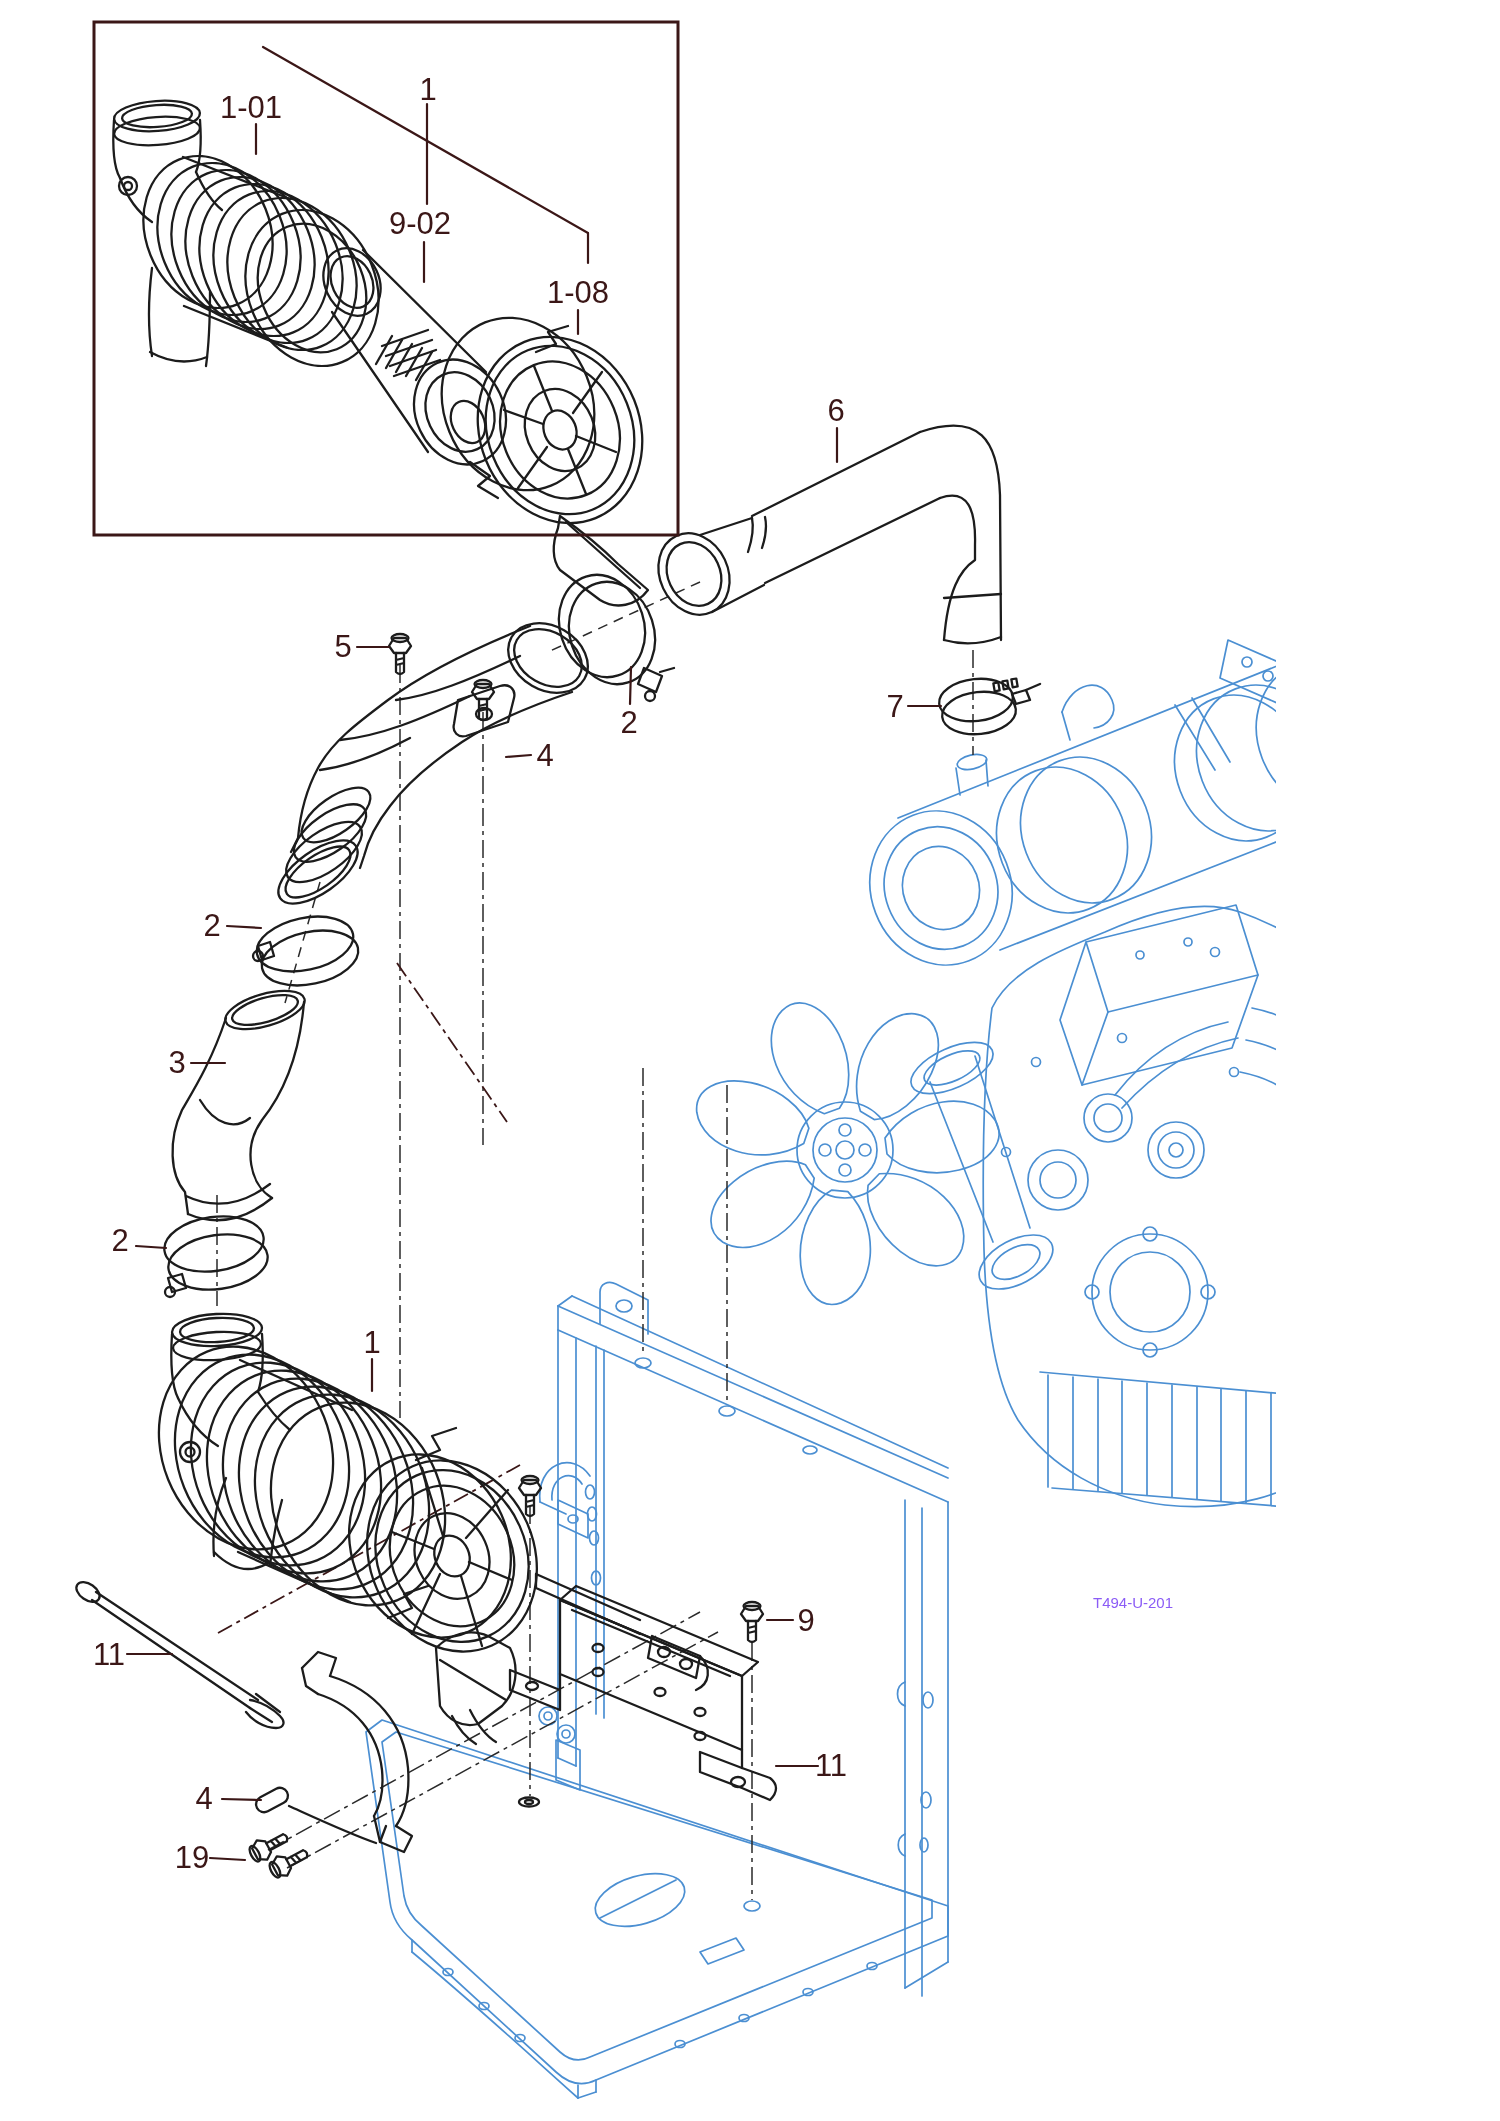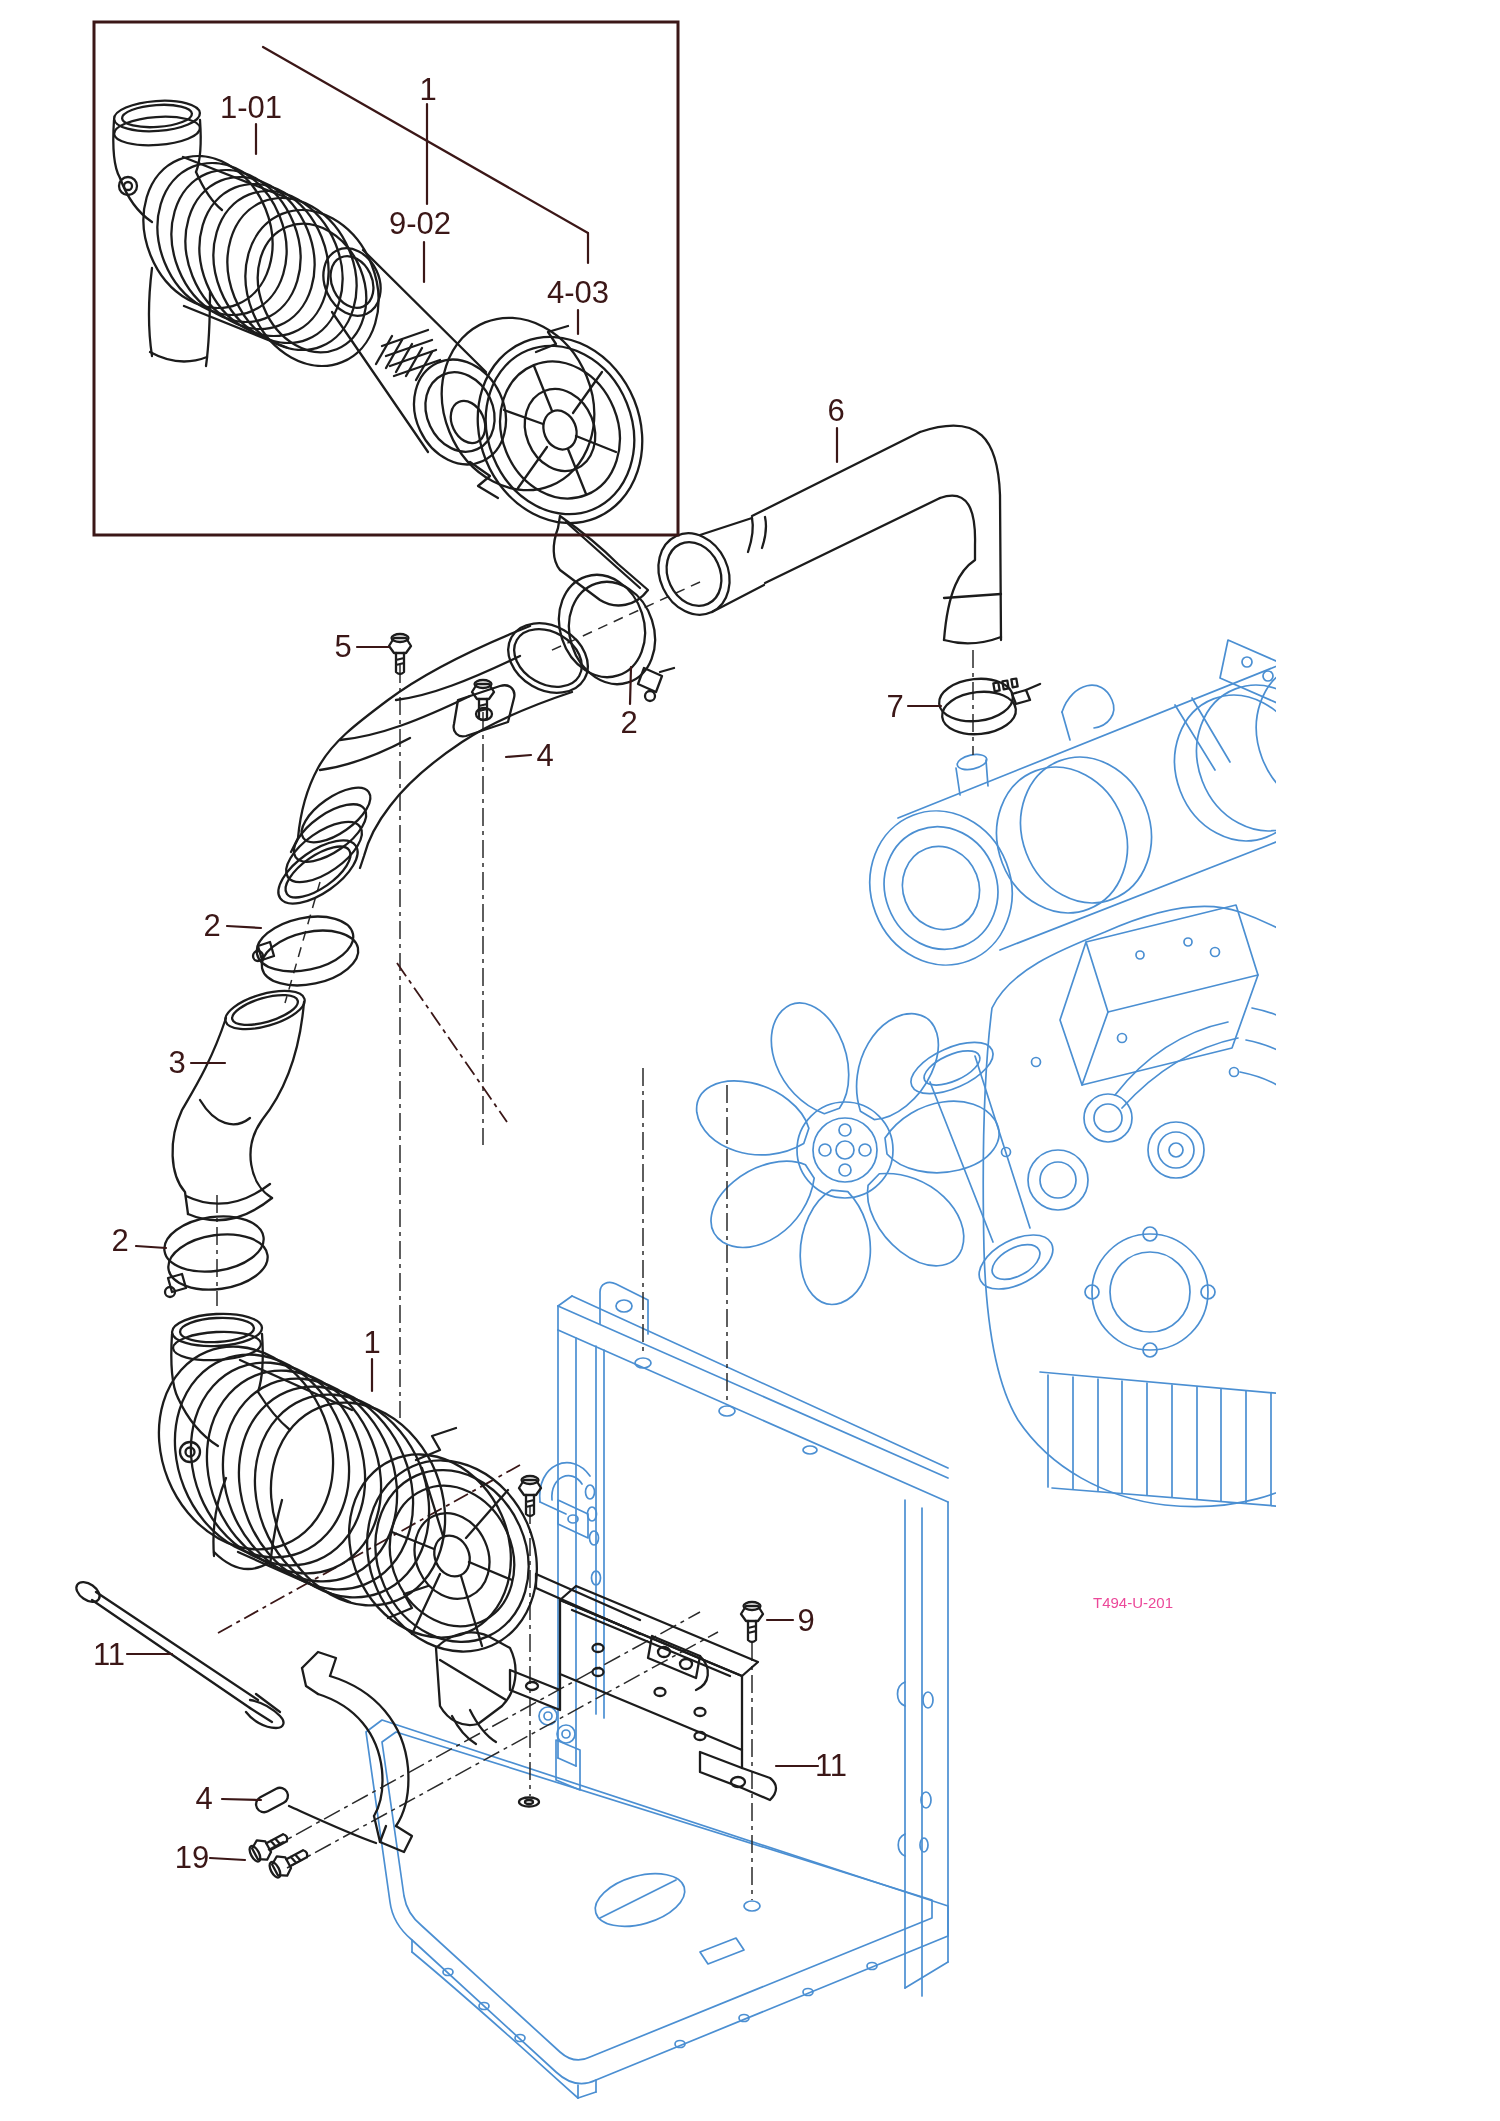--- a/index.html
+++ b/index.html
@@ -16,21 +16,21 @@
     transform:translate(-50%,-50%);
     color:#3b1717;
     font-size:31px;
     font-weight:400;
     white-space:nowrap;
     line-height:1;
     user-select:none;
   }
   .code-label{
     position:absolute;
-    color:#ec4899;
+    color:#8b5cf6;
     font-size:15px;
     white-space:nowrap;
     line-height:1;
   }
 </style>
 </head>
 <body>
 
 <div class="stage">
 
@@ -541,21 +541,21 @@
     <line x1="222" y1="1799" x2="261" y2="1800"></line>
     <line x1="210" y1="1858" x2="245" y2="1860"></line>
     <line x1="793" y1="1620" x2="767" y2="1620"></line>
     <line x1="818" y1="1766" x2="776" y2="1766"></line>
   </g>
 </svg>
 
   <div class="callout" style="left:251px;top:107px">1-01</div>
   <div class="callout" style="left:428px;top:89px">1</div>
   <div class="callout" style="left:420px;top:223px">9-02</div>
-  <div class="callout" style="left:578px;top:292px">4-03</div>
+  <div class="callout" style="left:578px;top:292px">1-08</div>
   <div class="callout" style="left:836px;top:410px">6</div>
   <div class="callout" style="left:629px;top:722px">2</div>
   <div class="callout" style="left:895px;top:706px">7</div>
   <div class="callout" style="left:343px;top:646px">5</div>
   <div class="callout" style="left:545px;top:755px">4</div>
   <div class="callout" style="left:212px;top:925px">2</div>
   <div class="callout" style="left:177px;top:1062px">3</div>
   <div class="callout" style="left:120px;top:1240px">2</div>
   <div class="callout" style="left:372px;top:1342px">1</div>
   <div class="callout" style="left:109px;top:1654px">11</div>

